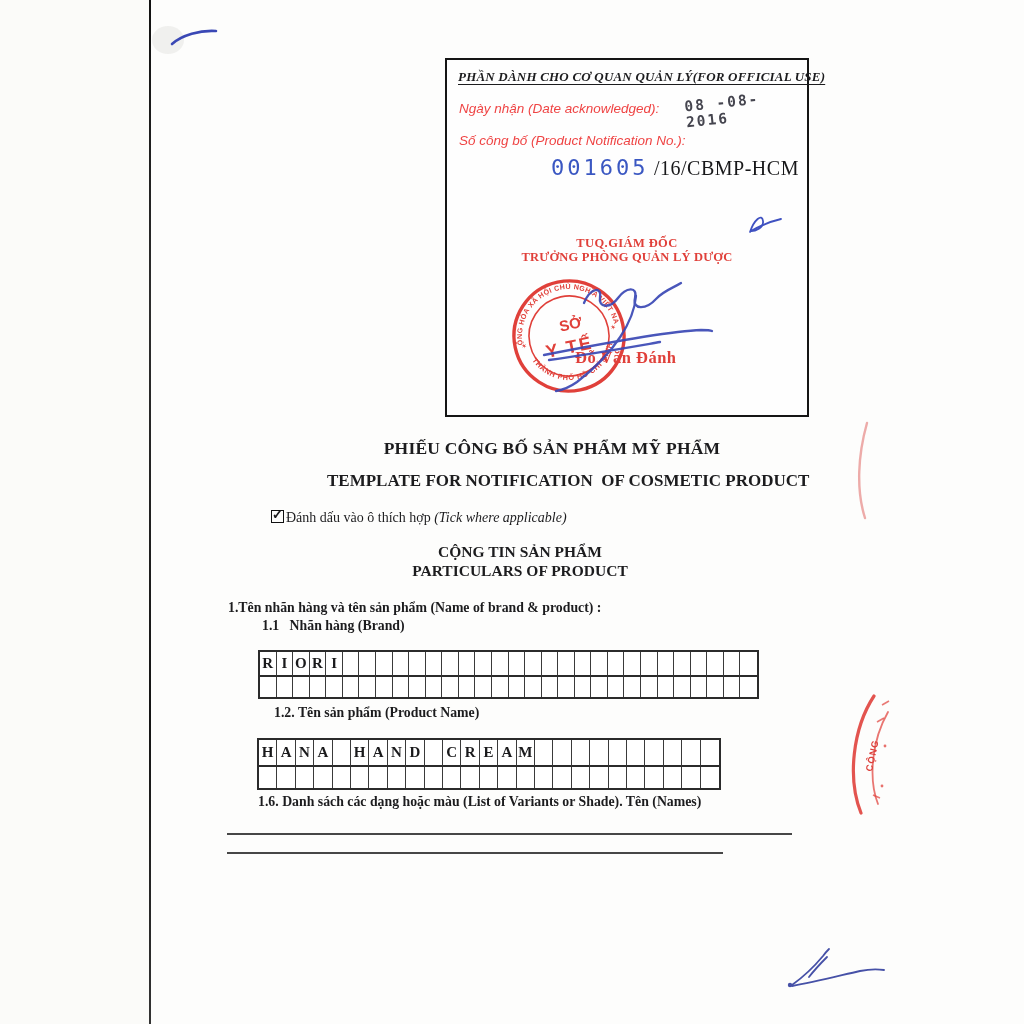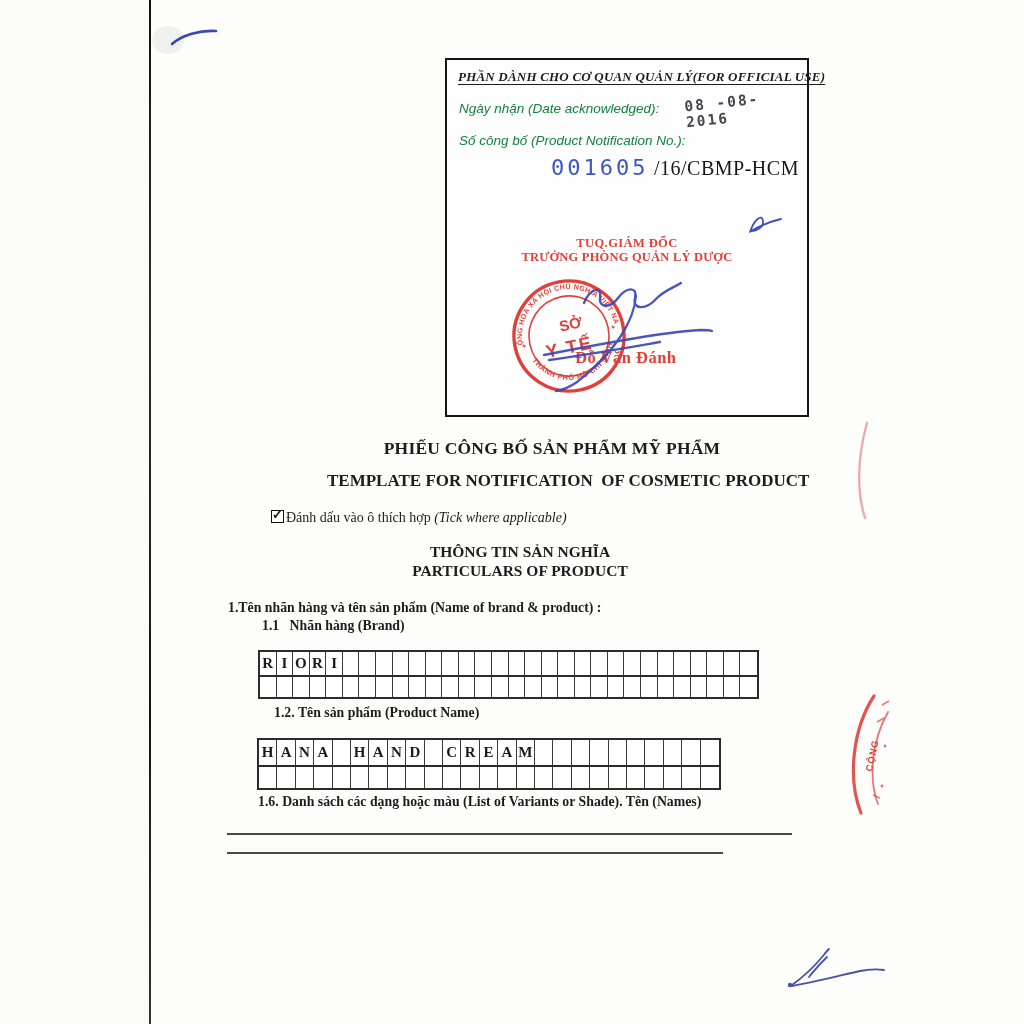--- a/index.html
+++ b/index.html
@@ -7,21 +7,21 @@
         font-family:"Liberation Serif","DejaVu Serif",serif;color:#1c1c1e;}
   .abs{position:absolute;}
   
   #left-margin{left:0;top:0;width:149px;height:1024px;background:#fbfbf9;}
   #page-edge{left:149px;top:0;width:2px;height:1024px;background:linear-gradient(180deg,#111,#2e2e2e 30%,#151515 70%,#333);}
   
   #official-box{left:445px;top:58px;width:364px;height:359px;border:2px solid #151515;background:#fefefe;box-sizing:border-box;}
   #official-box .hdr{position:absolute;left:11px;top:9px;width:340px;
      font-weight:bold;font-style:italic;font-size:13px;letter-spacing:.2px;
      text-decoration:underline;text-underline-offset:3px;white-space:nowrap;}
-  .box-sans{font-family:"Liberation Sans","DejaVu Sans",sans-serif;font-style:italic;font-size:13.5px;color:#15803d;}
+  .box-sans{font-family:"Liberation Sans","DejaVu Sans",sans-serif;font-style:italic;font-size:13.5px;color:#ef4444;}
   #date-label{left:12px;top:41px;}
   #date-stamp{left:238px;top:32px;font-family:"DejaVu Sans Mono","Liberation Mono",monospace;
      font-size:14.5px;font-weight:bold;color:#45454f;letter-spacing:2px;transform:rotate(-6deg);font-style:normal;}
   #notif-label{left:12px;top:73px;}
   #notif-number-row{left:104px;top:95px;white-space:nowrap;}
   #notif-number{font-family:"DejaVu Sans Mono","Liberation Mono",monospace;font-size:22px;color:#3a57c2;letter-spacing:3px;}
   #notif-suffix{font-size:20px;color:#18181a;letter-spacing:.5px;}
   #validity-note{left:12px;top:134px;font-size:13px;}
   .red-title{left:0;width:100%;text-align:center;color:#e0403a;font-weight:bold;font-size:12.5px;letter-spacing:.4px;}
   #signer-title{top:176px;}
@@ -101,21 +101,21 @@
     <div class="abs" id="signer-name">Đỗ Văn Đánh</div>
   </div>
 
   <div class="abs btitle" id="title-vi">PHIẾU CÔNG BỐ SẢN PHẨM MỸ PHẨM</div>
   <div class="abs btitle" id="title-en">TEMPLATE FOR NOTIFICATION  OF COSMETIC PRODUCT</div>
 
   <div class="abs" id="tick-line">
     <span class="cb"><span>✓</span></span><span>Đánh dấu vào ô thích hợp </span><span id="tick-en">(Tick where applicable)</span>
   </div>
 
-  <div class="abs btitle" id="info-vi">THÔNG TIN SẢN NGHĨA</div>
+  <div class="abs btitle" id="info-vi">CỘNG TIN SẢN PHẨM</div>
   <div class="abs btitle" id="info-en">PARTICULARS OF PRODUCT</div>
 
   <div class="abs flabel" id="item1">1.Tên nhãn hàng và tên sản phẩm (Name of brand &amp; product) :</div>
   <div class="abs flabel" id="item1-1">1.1   Nhãn hàng (Brand)</div>
   <div class="abs grid" id="brand-grid" style="grid-template-columns: repeat(30, 1fr);">
       <div class="grid-cell top-row">R</div>
       <div class="grid-cell top-row">I</div>
       <div class="grid-cell top-row">O</div>
       <div class="grid-cell top-row">R</div>
       <div class="grid-cell top-row">I</div>

